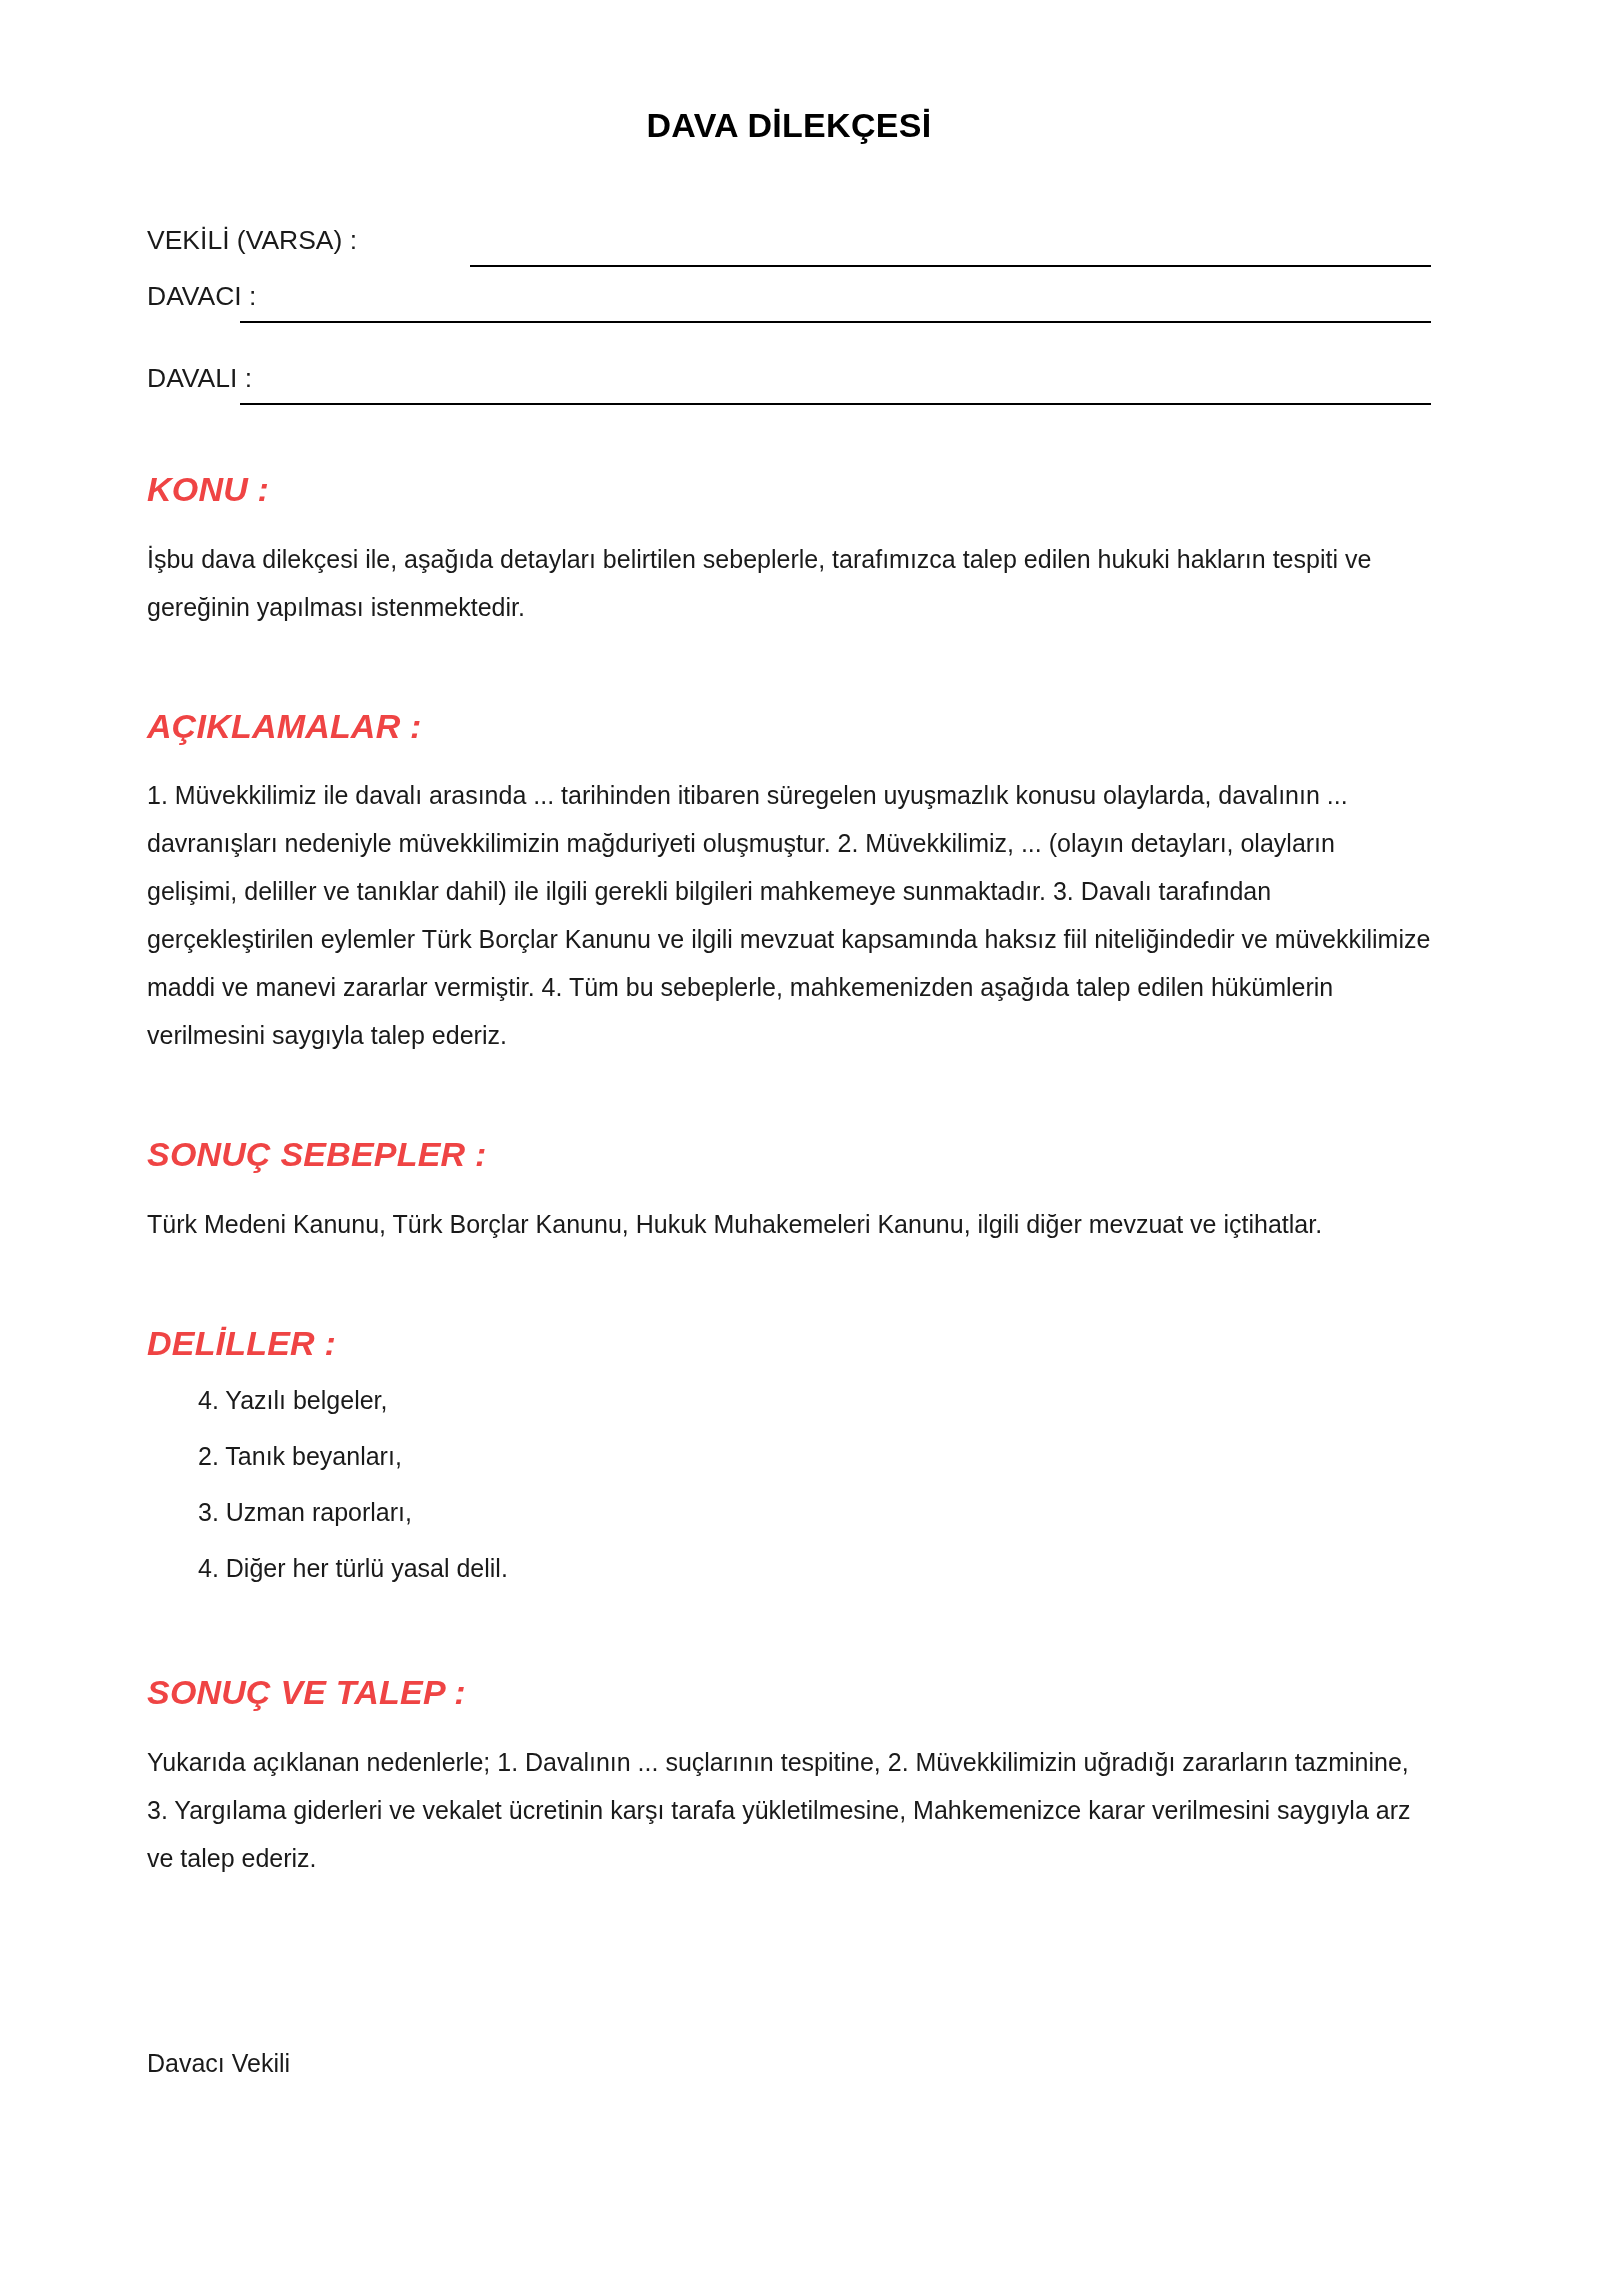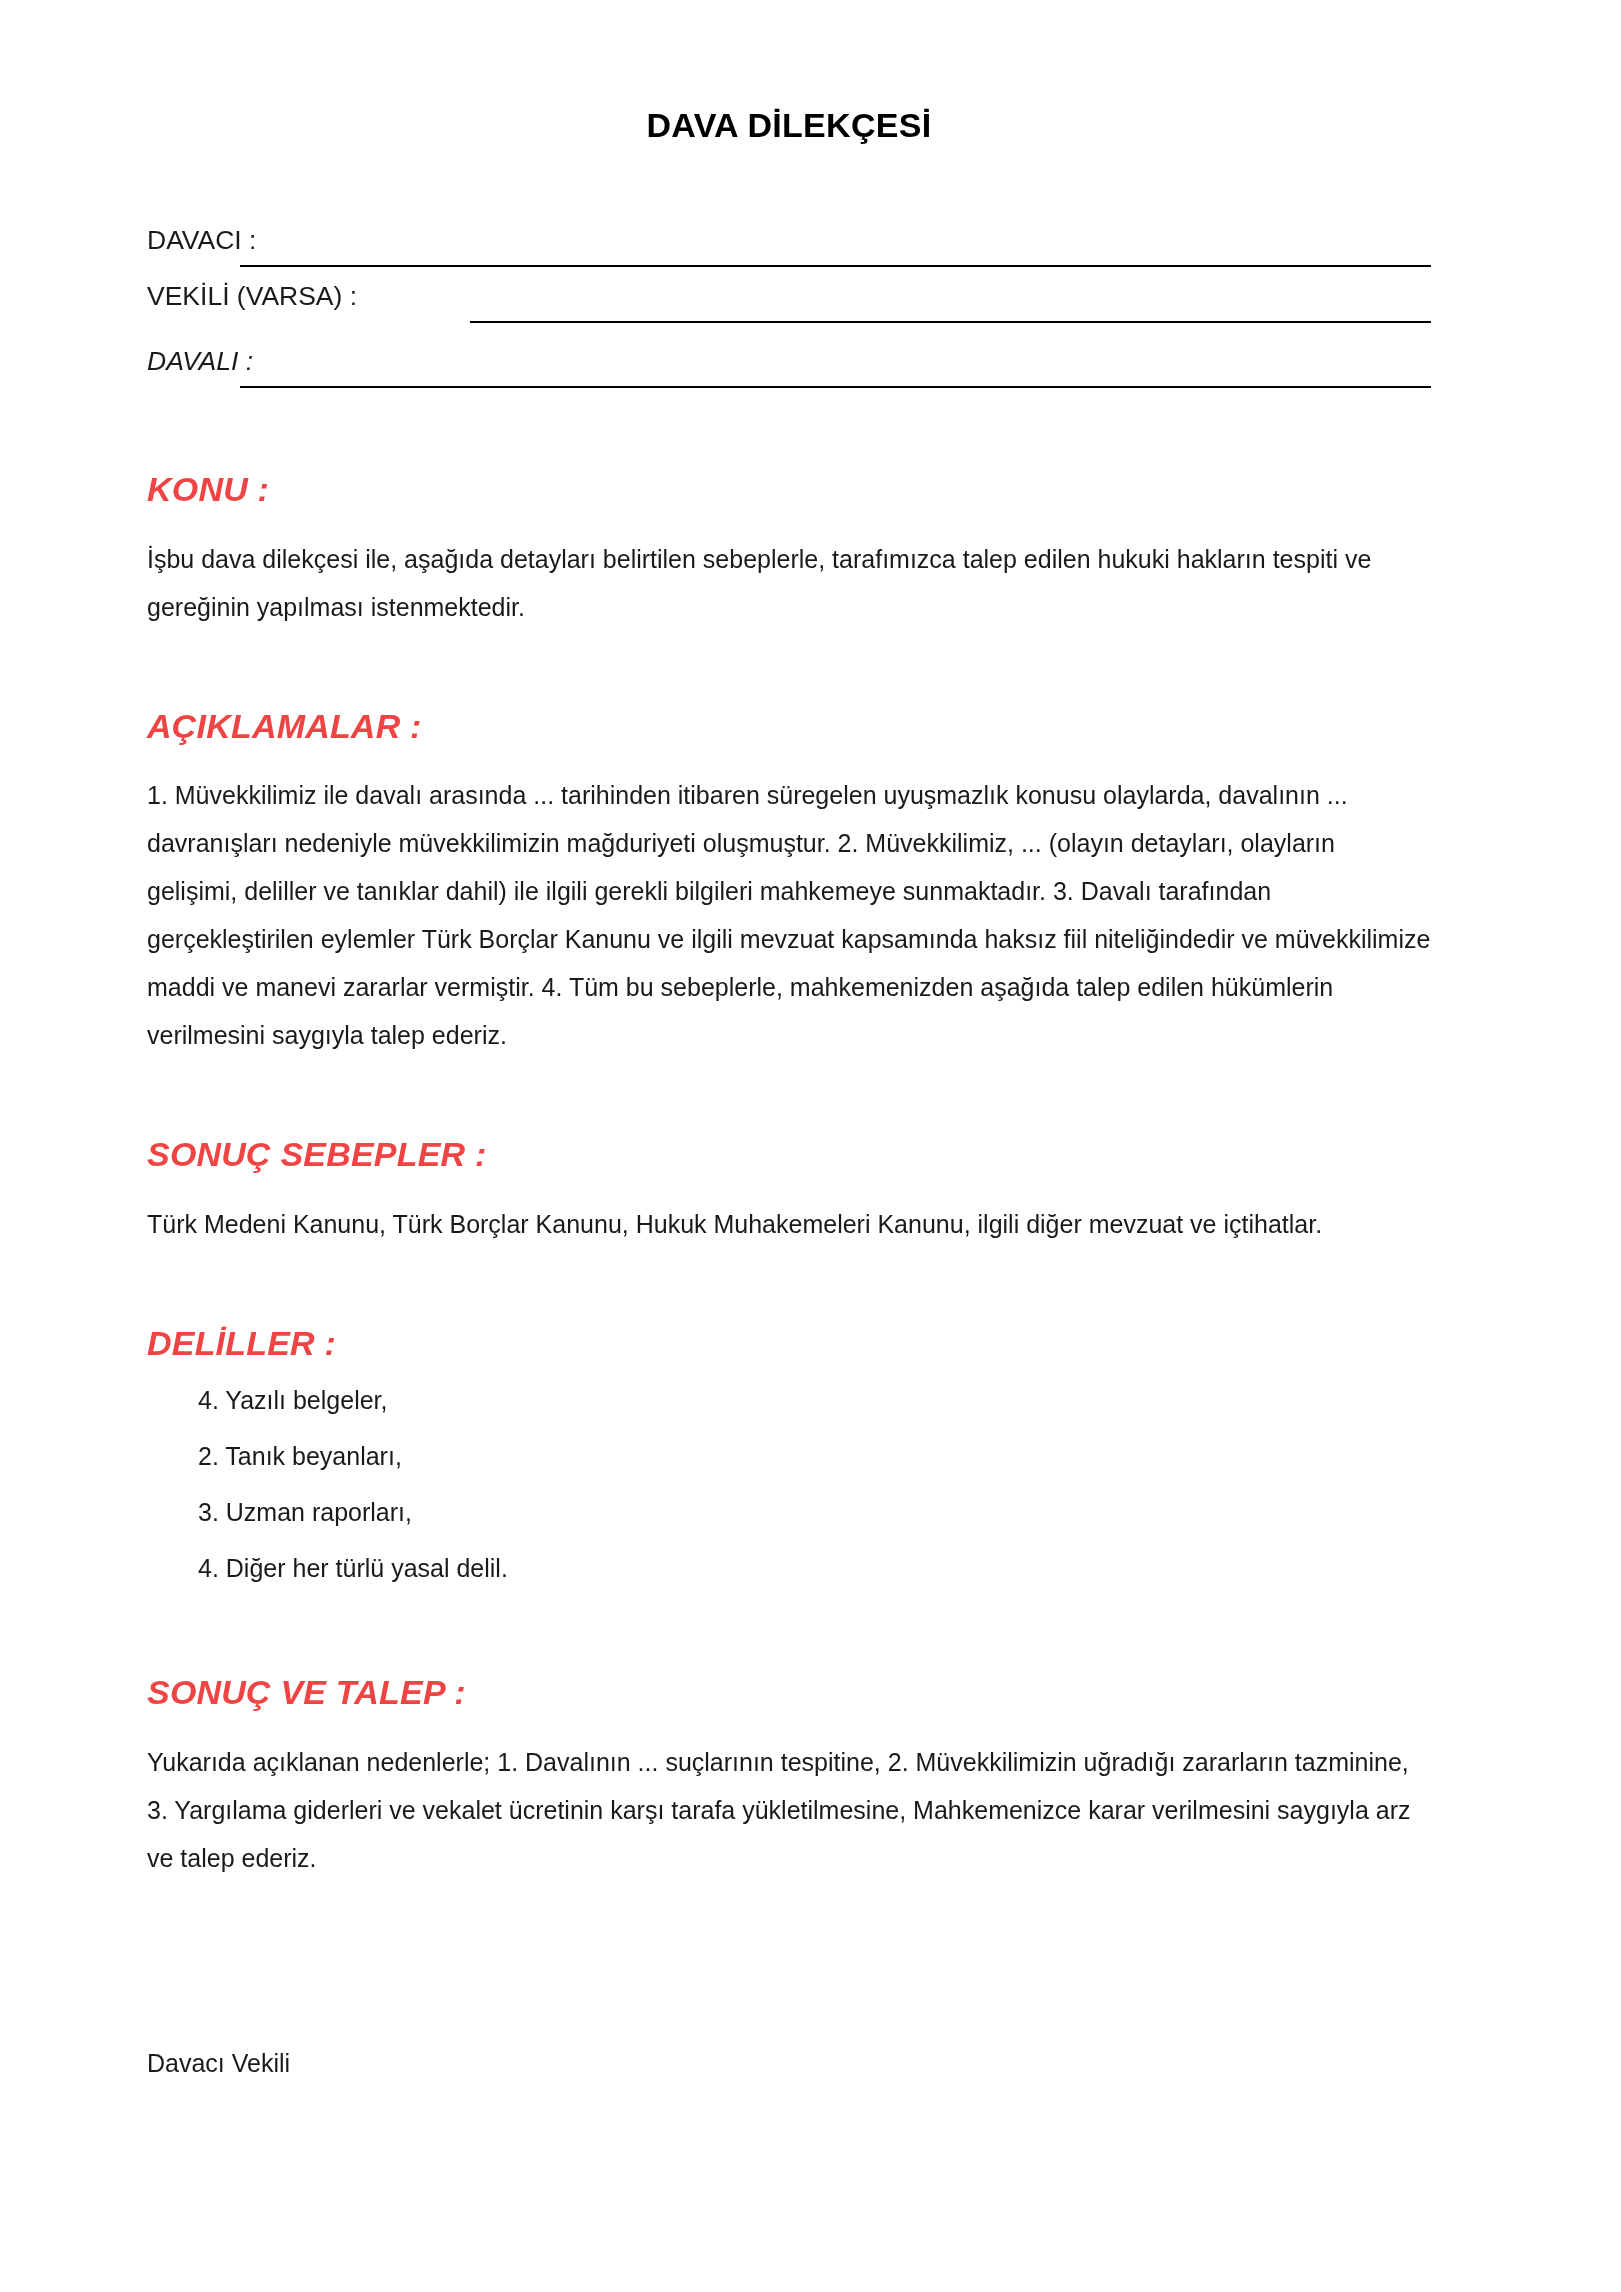--- a/index.html
+++ b/index.html
@@ -127,30 +127,30 @@
 <body>
 
 <div class="page">
   <div class="content">
 
     <div class="doc-title">DAVA DİLEKÇESİ</div>
 
     <div class="fields">
 
       <div class="field-row">
+        <span class="field-label">VEKİLİ (VARSA) :</span>
+        <span class="field-rule rule-vekili"></span>
+      </div>
+
+      <div class="field-row">
         <span class="field-label">DAVACI :</span>
         <span class="field-rule rule-davaci"></span>
       </div>
 
-      <div class="field-row">
-        <span class="field-label">VEKİLİ (VARSA) :</span>
-        <span class="field-rule rule-vekili"></span>
-      </div>
-
-      <div class="field-row gap-after" style="margin-top:9px;font-style:italic;">
+      <div class="field-row gap-after" style="margin-top:26px;">
         <span class="field-label">DAVALI :</span>
         <span class="field-rule rule-davali"></span>
       </div>
 
     </div>
 
     <div class="sections">
 
       <div class="section">
         <div class="section-heading">KONU :</div>

